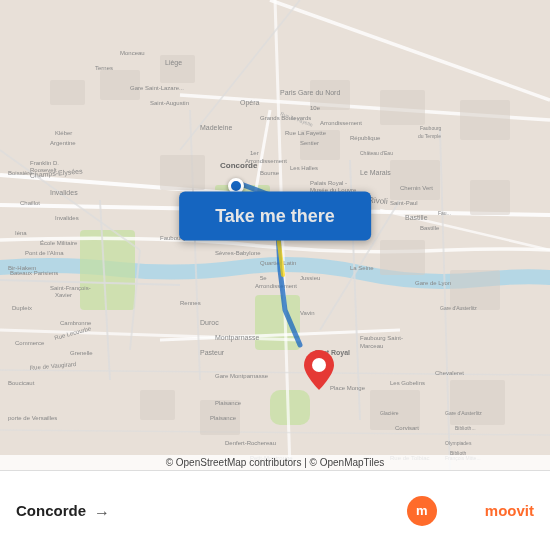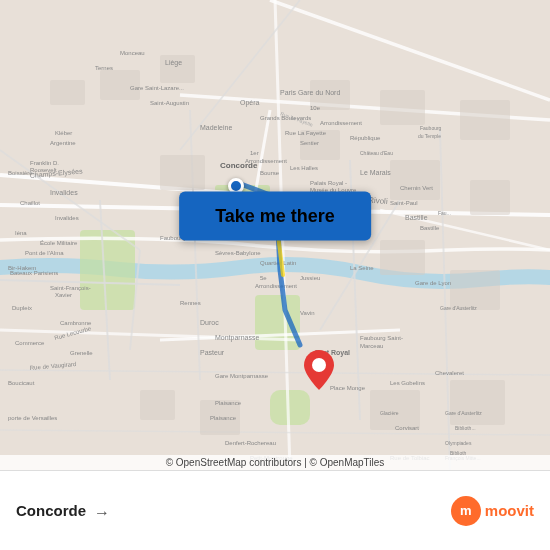--- a/index.html
+++ b/index.html
@@ -27,21 +27,21 @@
       top: 0; left: 0;
     }
 
     
     .take-me-there-btn {
       position: absolute;
       left: 50%;
       top: 46%;
       transform: translate(-50%, -50%);
       background: #1565C0;
-      color: #000000;
+      color: #e5e5e5;
       border: none;
       border-radius: 6px;
       padding: 14px 36px;
       font-size: 18px;
       font-weight: bold;
       cursor: pointer;
       white-space: nowrap;
       z-index: 10;
       box-shadow: 0 2px 8px rgba(0,0,0,0.3);
     }
@@ -105,20 +105,21 @@
       justify-content: center;
       color: #fff;
       font-size: 13px;
       font-weight: bold;
     }
 
     .moovit-text {
       font-size: 15px;
       font-weight: bold;
       color: #FF6B2B;
+      margin-left: 44px;
     }
 
     
     .origin-pin {
       position: absolute;
       width: 16px;
       height: 16px;
       background: #1565C0;
       border-radius: 50%;
       border: 3px solid #fff;

